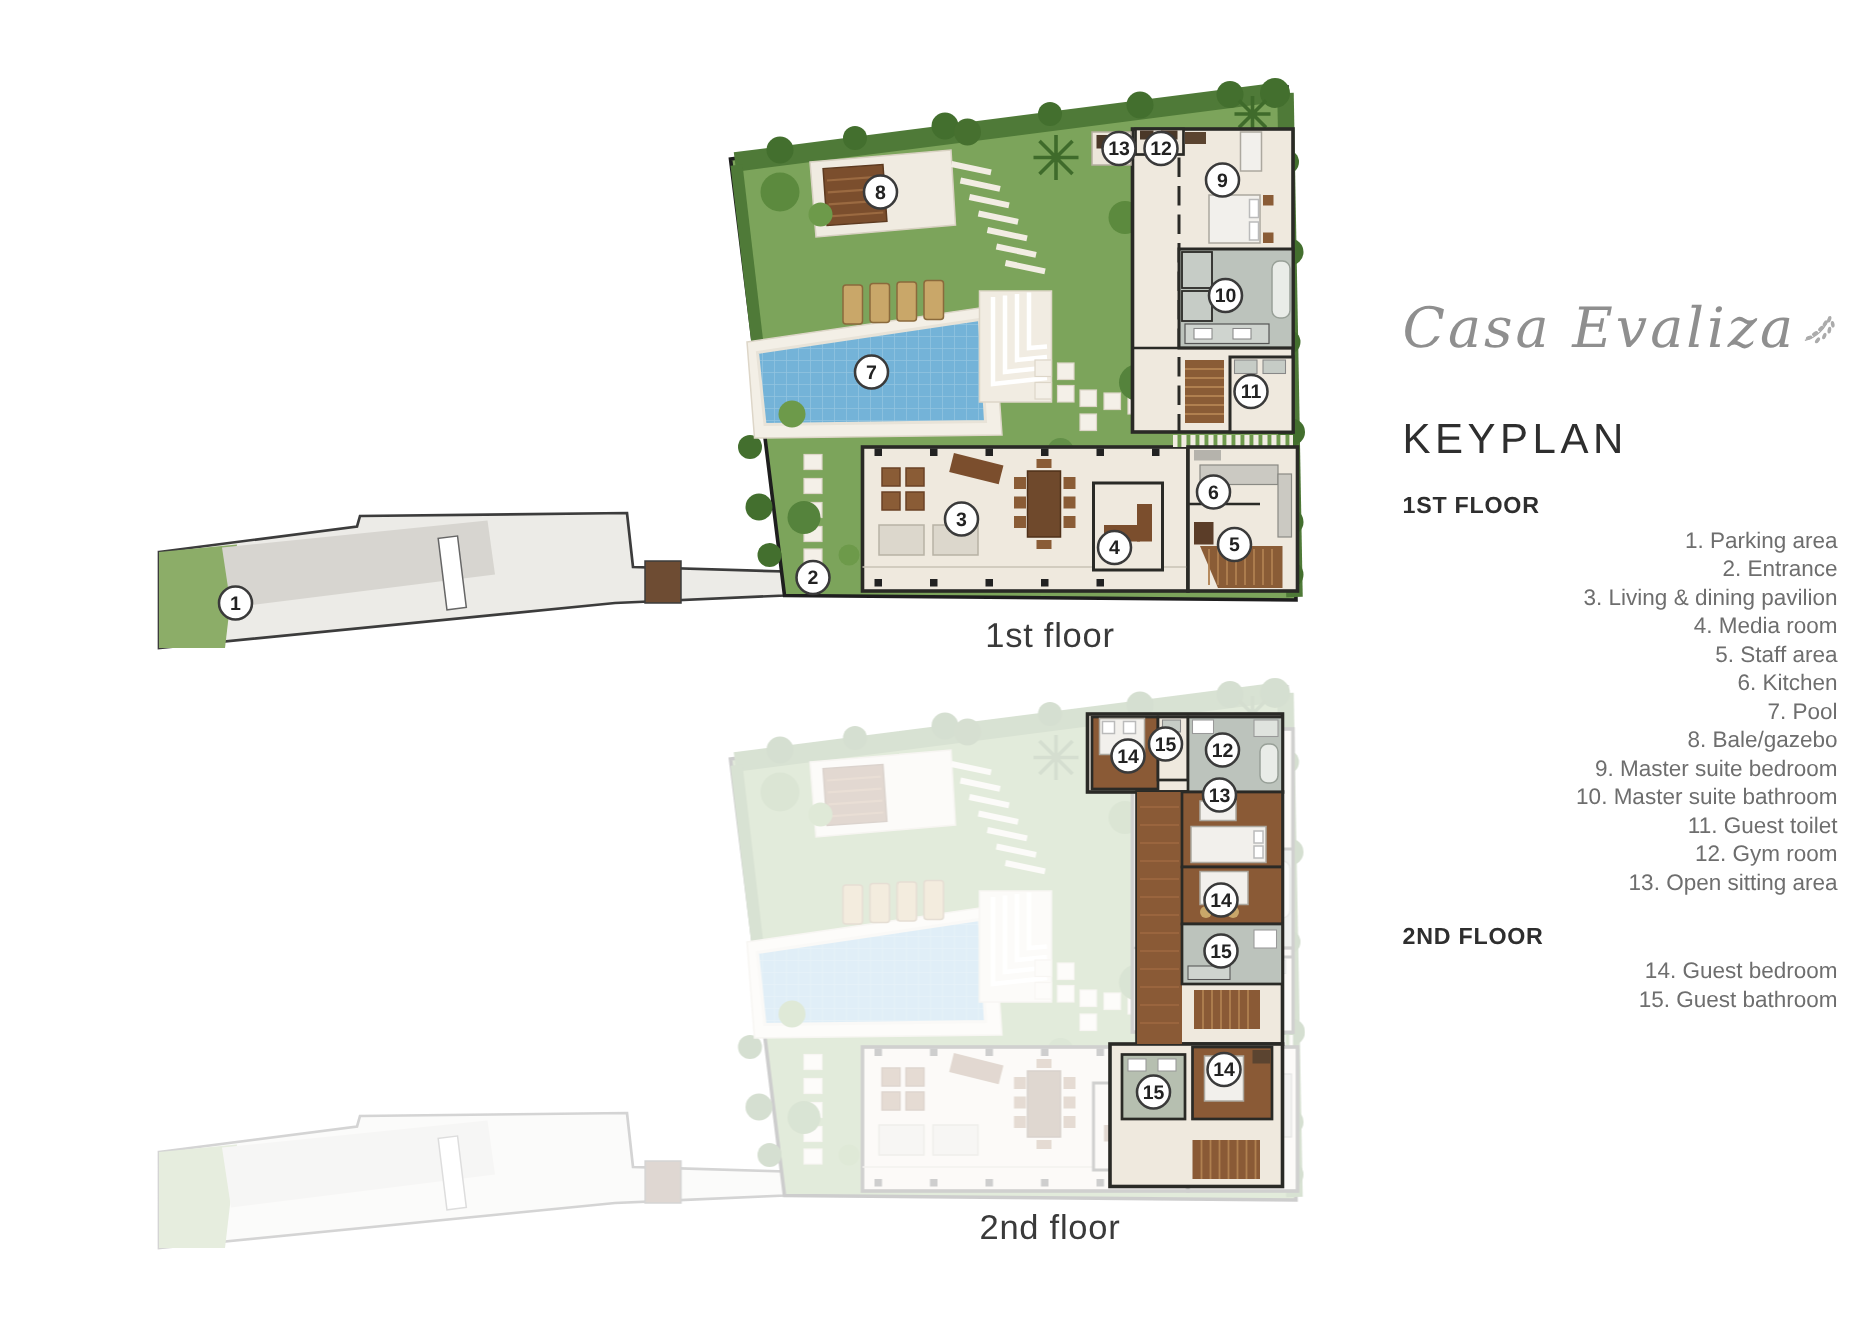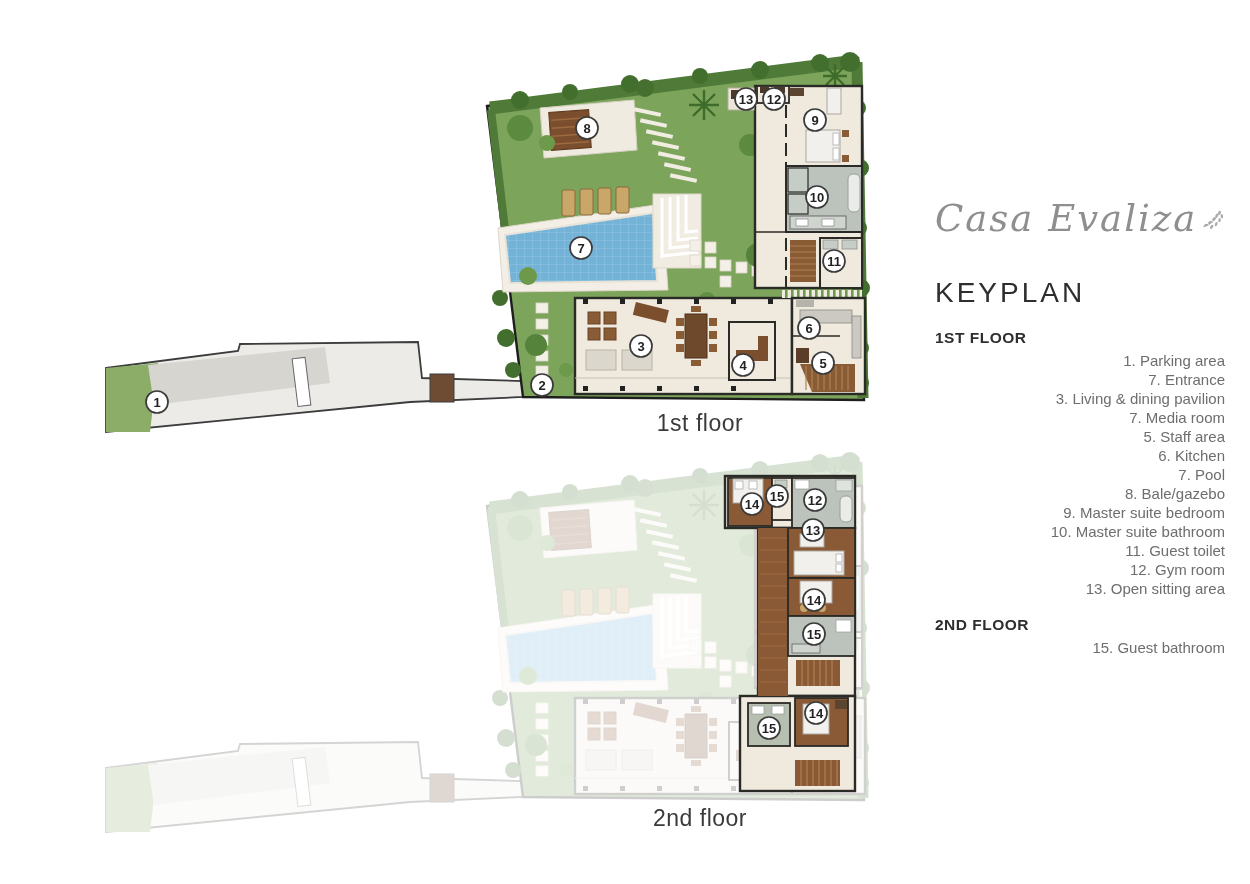--- a/index.html
+++ b/index.html
@@ -405,36 +405,37 @@
       </svg>
     </div>
 
     <div class="keyplan-title">KEYPLAN</div>
 
     <div class="legend-section">
       <div class="legend-heading">1ST FLOOR</div>
       <div>
 
       <div class="legend-item">1. Parking area</div>
-          <div class="legend-item">7. Entrance</div>
+          <div class="legend-item">2. Entrance</div>
           <div class="legend-item">3. Living &amp; dining pavilion</div>
-          <div class="legend-item">7. Media room</div>
+          <div class="legend-item">4. Media room</div>
           <div class="legend-item">5. Staff area</div>
           <div class="legend-item">6. Kitchen</div>
           <div class="legend-item">7. Pool</div>
           <div class="legend-item">8. Bale/gazebo</div>
           <div class="legend-item">9. Master suite bedroom</div>
           <div class="legend-item">10. Master suite bathroom</div>
           <div class="legend-item">11. Guest toilet</div>
           <div class="legend-item">12. Gym room</div>
           <div class="legend-item">13. Open sitting area</div>
         </div>
     </div>
 
     <div class="legend-section">
       <div class="legend-heading">2ND FLOOR</div>
       <div>
 
+          <div class="legend-item">14. Guest bedroom</div>
           <div class="legend-item">15. Guest bathroom</div>
         </div>
     </div>
   </div>
 </div>
 
 </body></html>

